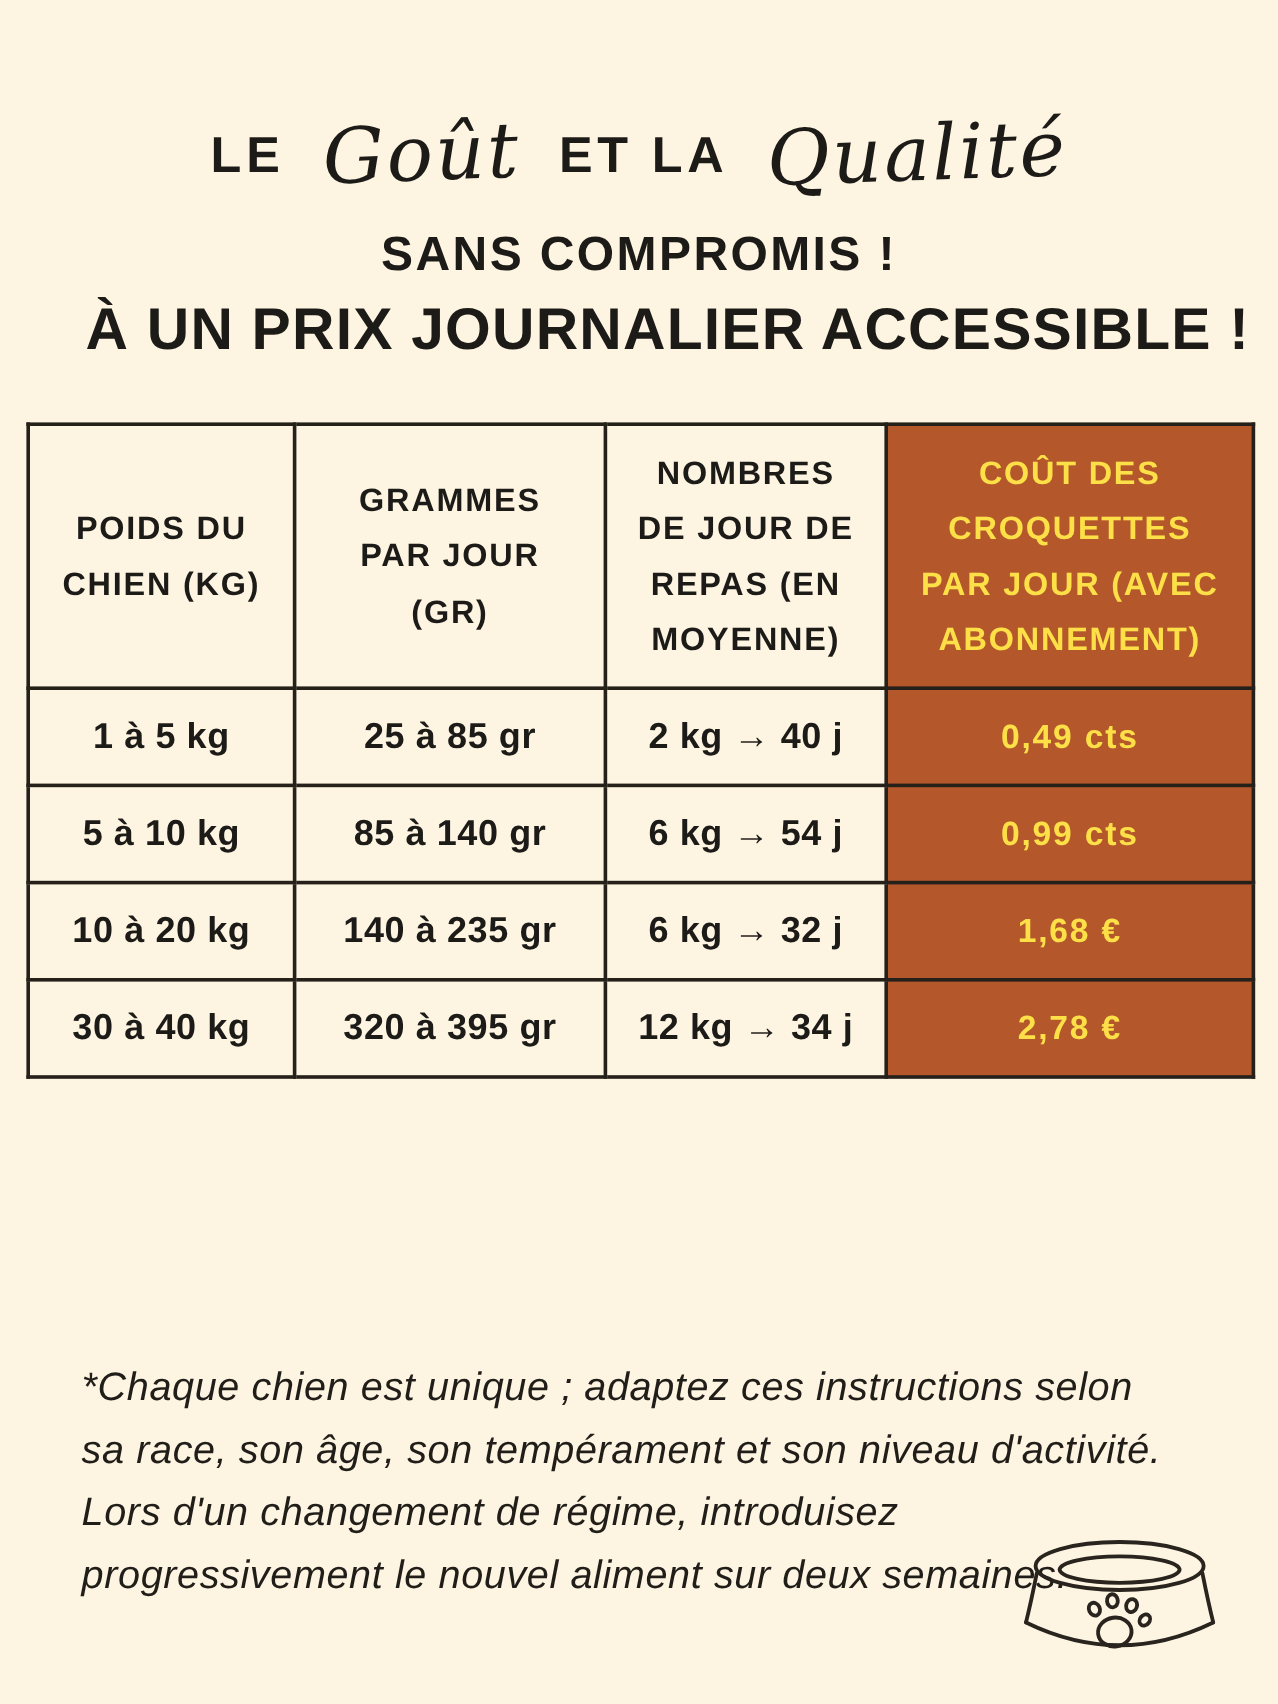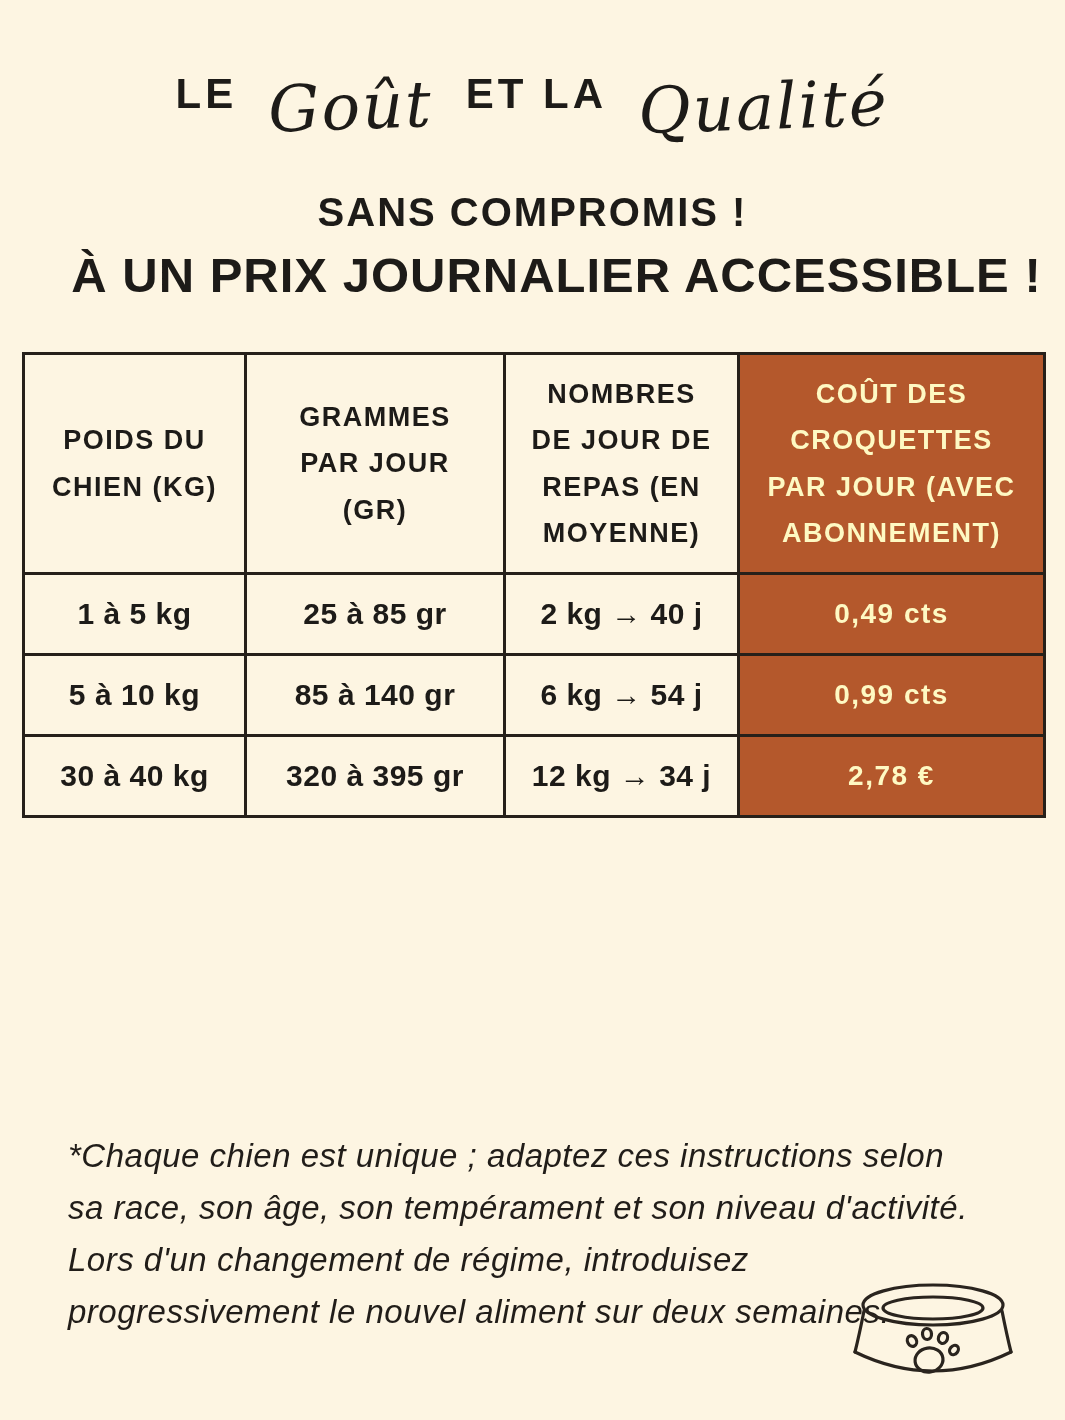--- a/index.html
+++ b/index.html
@@ -15,20 +15,21 @@
   
   .title-block {
     position:absolute;
     top:70px; left:0;
     width:100%;
     text-align:center;
   }
   .title-line1 {
     display:flex;
     justify-content:center;
+    align-items:center;
     gap:32px;
     height:118px;
   }
   .t-sans {
     font-size:42px;
     font-weight:700;
     letter-spacing:4px;
   }
   .t-script {
     font-family:"DejaVu Serif", serif;
@@ -76,21 +77,21 @@
     padding:0 8px;
   }
   .price-table tbody tr { height:81px; }
   .price-table td {
     font-size:30px;
     font-weight:700;
     letter-spacing:0.5px;
   }
   .cost-col {
     background:#b4582c;
-    color:#fef9c3;
+    color:#fde047;
   }
   .price-table td.cost-col {
     font-size:28px;
     letter-spacing:1.5px;
   }
 
   
   .footnote {
     position:absolute;
     left:68px; top:1130px;
@@ -154,20 +155,26 @@
       <td>2 kg → 40 j</td>
       <td class="cost-col">0,49 cts</td>
     </tr>
     <tr>
       <td>5 à 10 kg</td>
       <td>85 à 140 gr</td>
       <td>6 kg → 54 j</td>
       <td class="cost-col">0,99 cts</td>
     </tr>
     <tr>
+      <td>10 à 20 kg</td>
+      <td>140 à 235 gr</td>
+      <td>6 kg → 32 j</td>
+      <td class="cost-col">1,68 €</td>
+    </tr>
+    <tr>
       <td>30 à 40 kg</td>
       <td>320 à 395 gr</td>
       <td>12 kg → 34 j</td>
       <td class="cost-col">2,78 €</td>
     </tr>
   </tbody>
 </table>
 
 <div class="footnote">*Chaque chien est unique ; adaptez ces instructions selon sa race, son âge, son tempérament et son niveau d'activité. Lors d'un changement de régime, introduisez progressivement le nouvel aliment sur deux semaines.</div>
 

